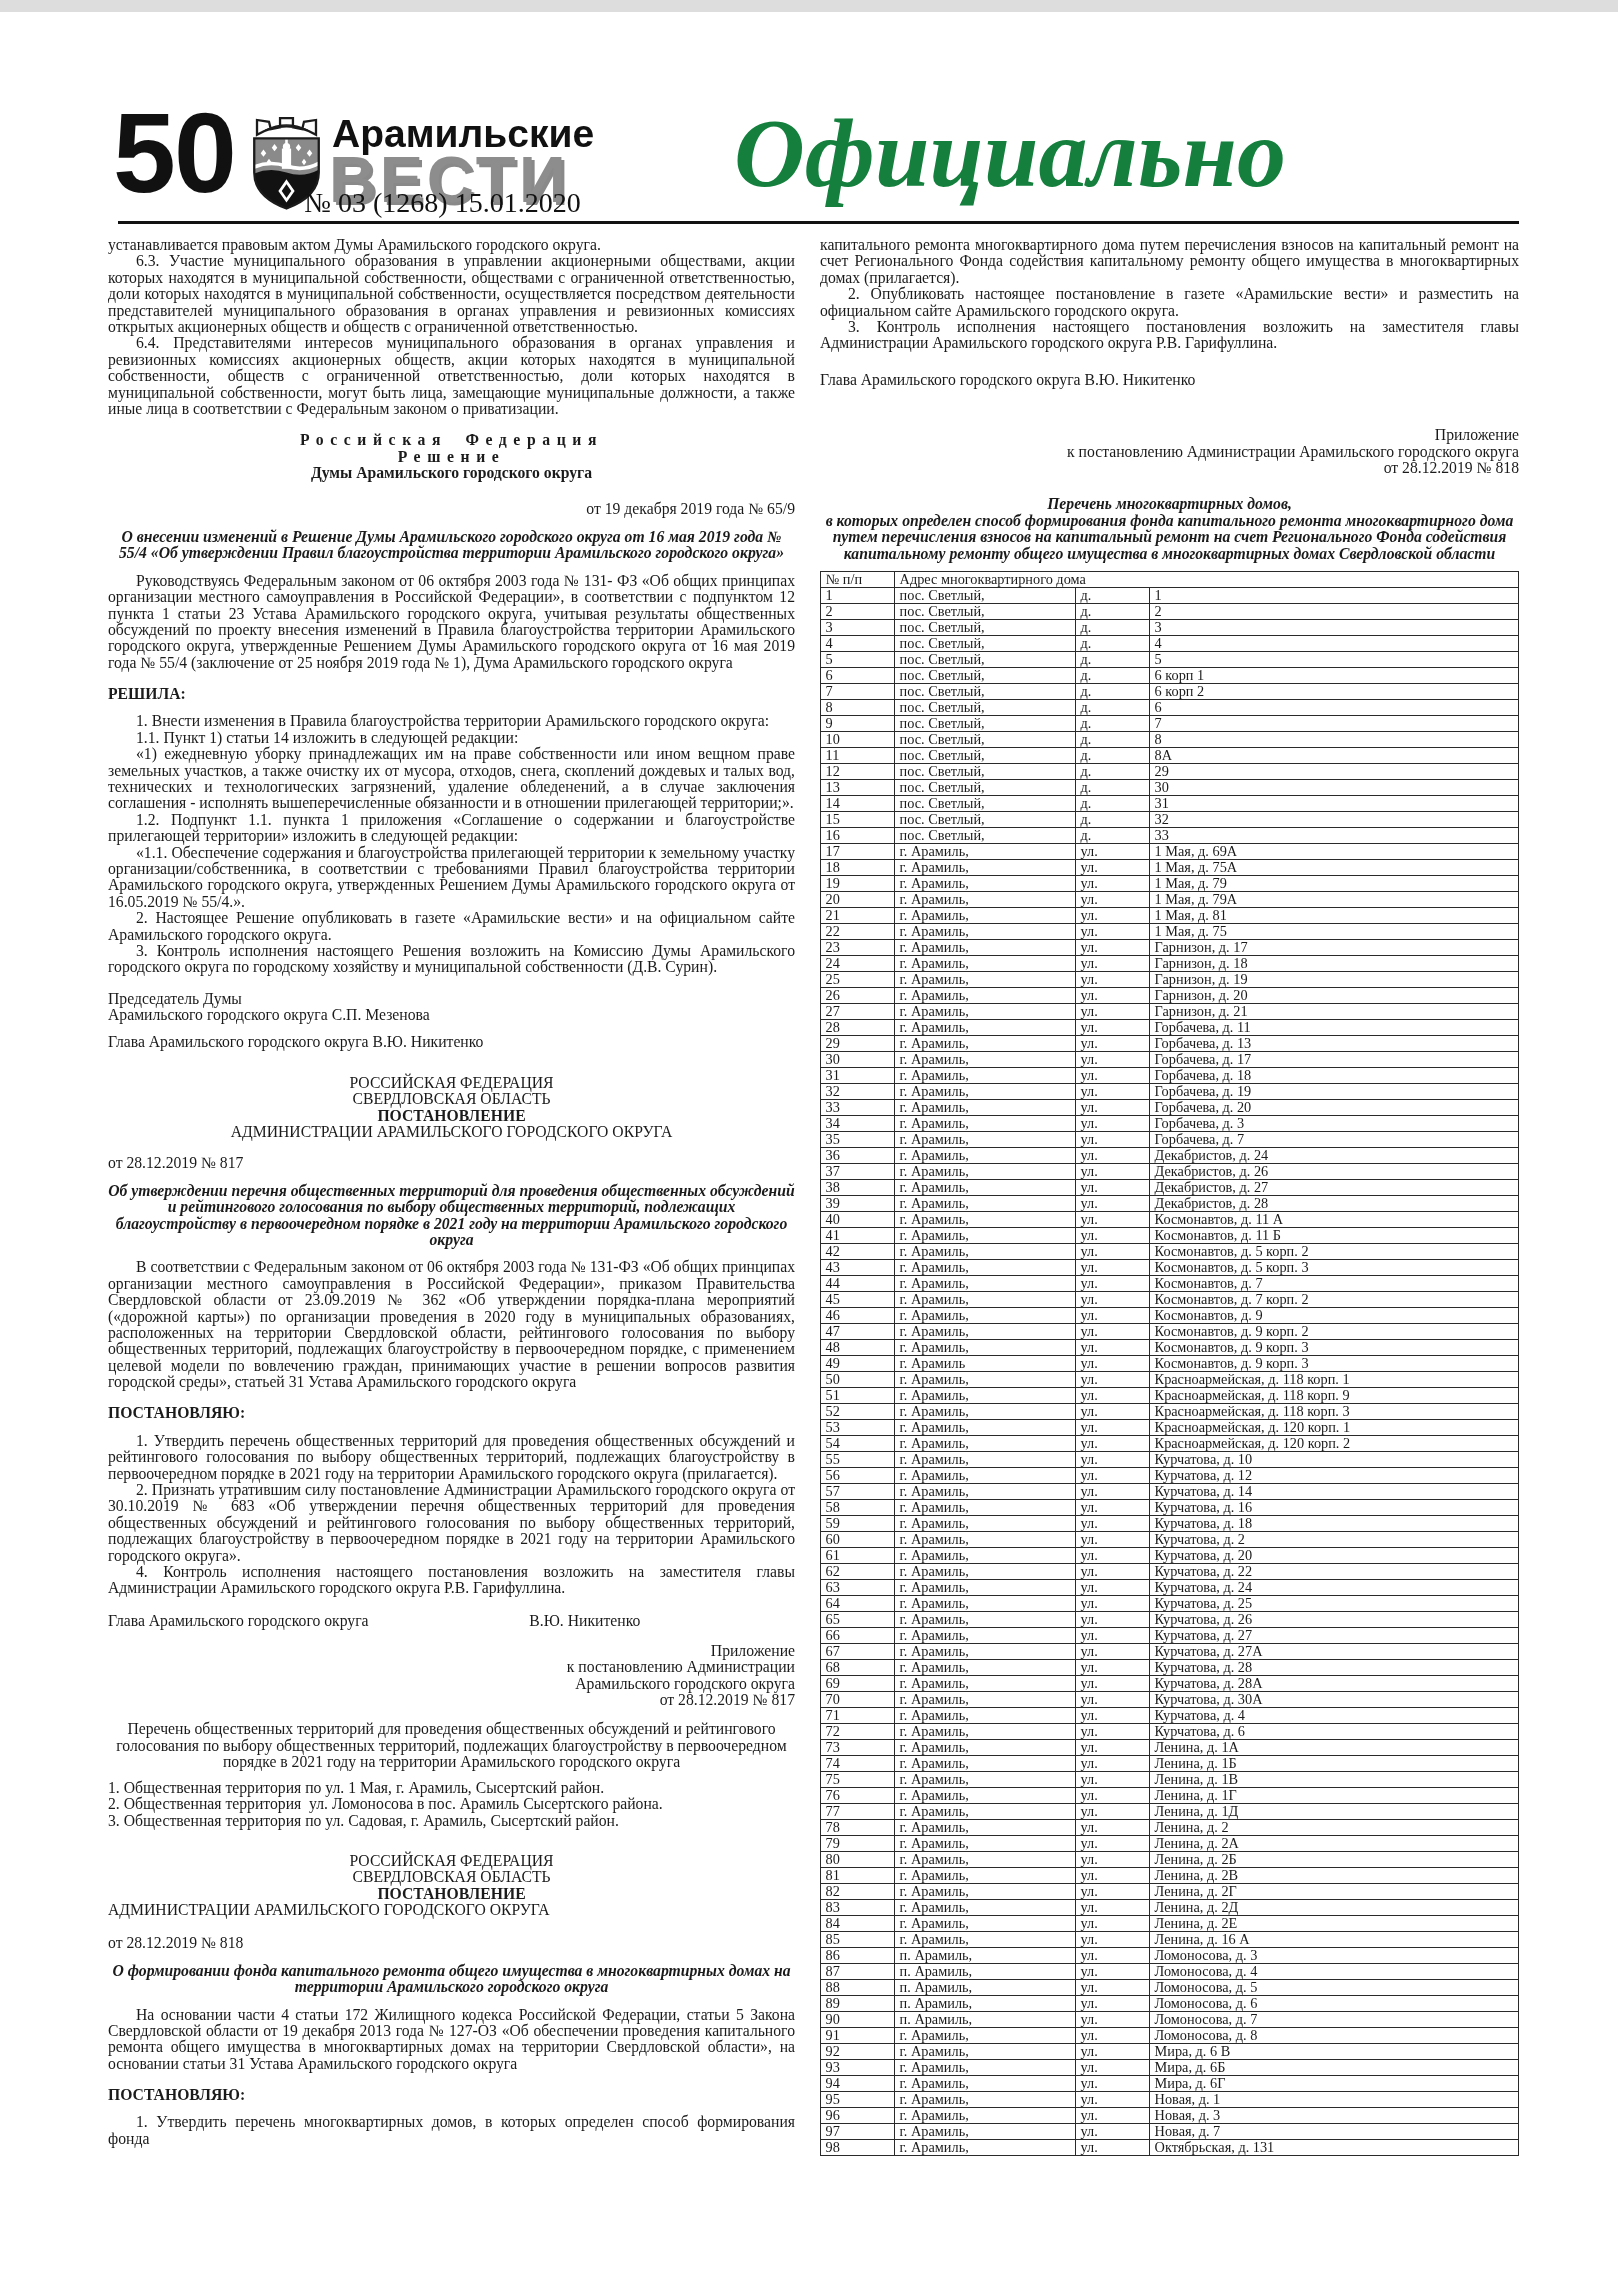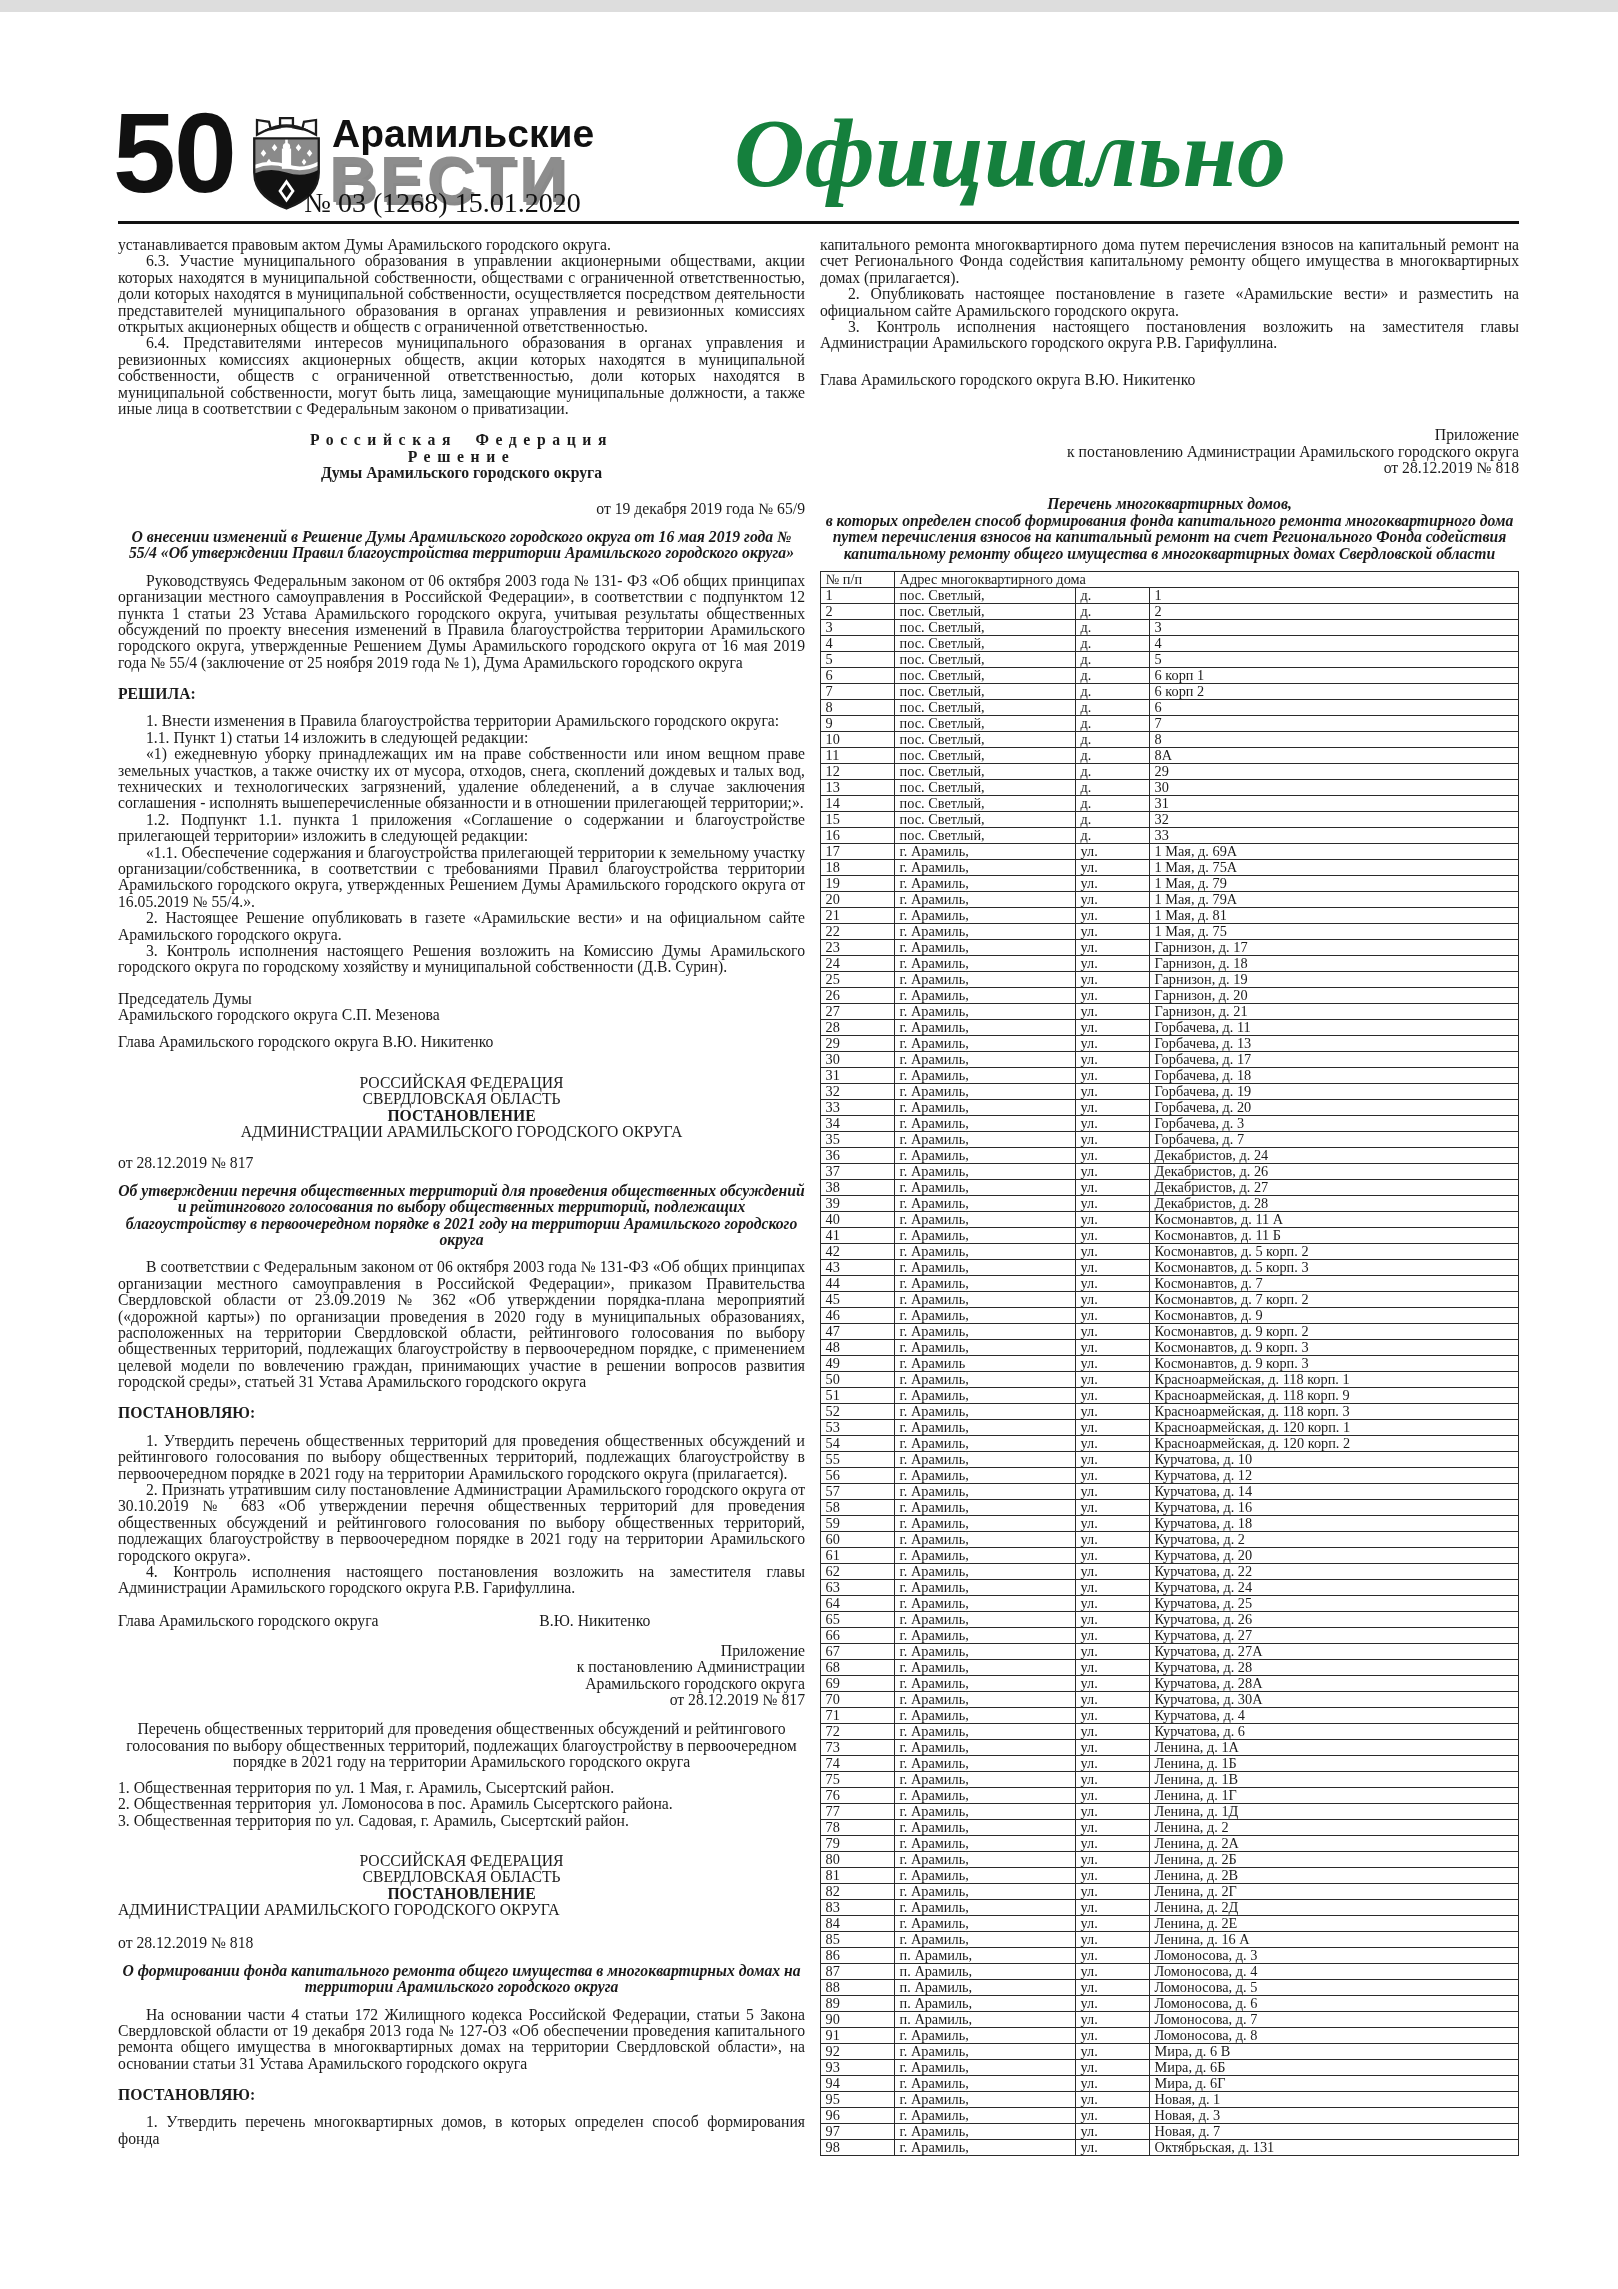--- a/index.html
+++ b/index.html
@@ -17,21 +17,21 @@
                 text-shadow:2.8px 2.8px 0 rgba(40,40,40,.55);}
   .issue{position:absolute;left:258px;top:175px;width:369px;text-align:center;
          font-size:28px;color:#111;}
   .section-title{position:absolute;left:734px;top:90px;font-style:italic;font-weight:bold;
                  font-size:98px;line-height:1.05;color:#15803d;
                  font-family:"Liberation Serif",serif;text-align:center;}
   .rule{position:absolute;left:118px;top:209px;width:1401px;height:2.8px;background:#111;}
 
   
   .col{position:absolute;top:225px;}
-  #left-col{left:118px;width:687px;}
+  #left-col{left:108px;width:687px;}
   #right-col{left:820px;width:699px;}
   .blk{font-size:15.7px;line-height:16.4px;}
   .p{text-align:justify;text-indent:28px;}
   .pn{text-align:justify;}
   .c{text-align:center;}
   .cb{text-align:center;font-weight:bold;}
   .cbs{text-align:center;font-weight:bold;letter-spacing:.42em;word-spacing:.5em;}
   .cbi{text-align:center;font-weight:bold;font-style:italic;white-space:pre-line;}
   .b{font-weight:bold;}
   .r{text-align:right;}

